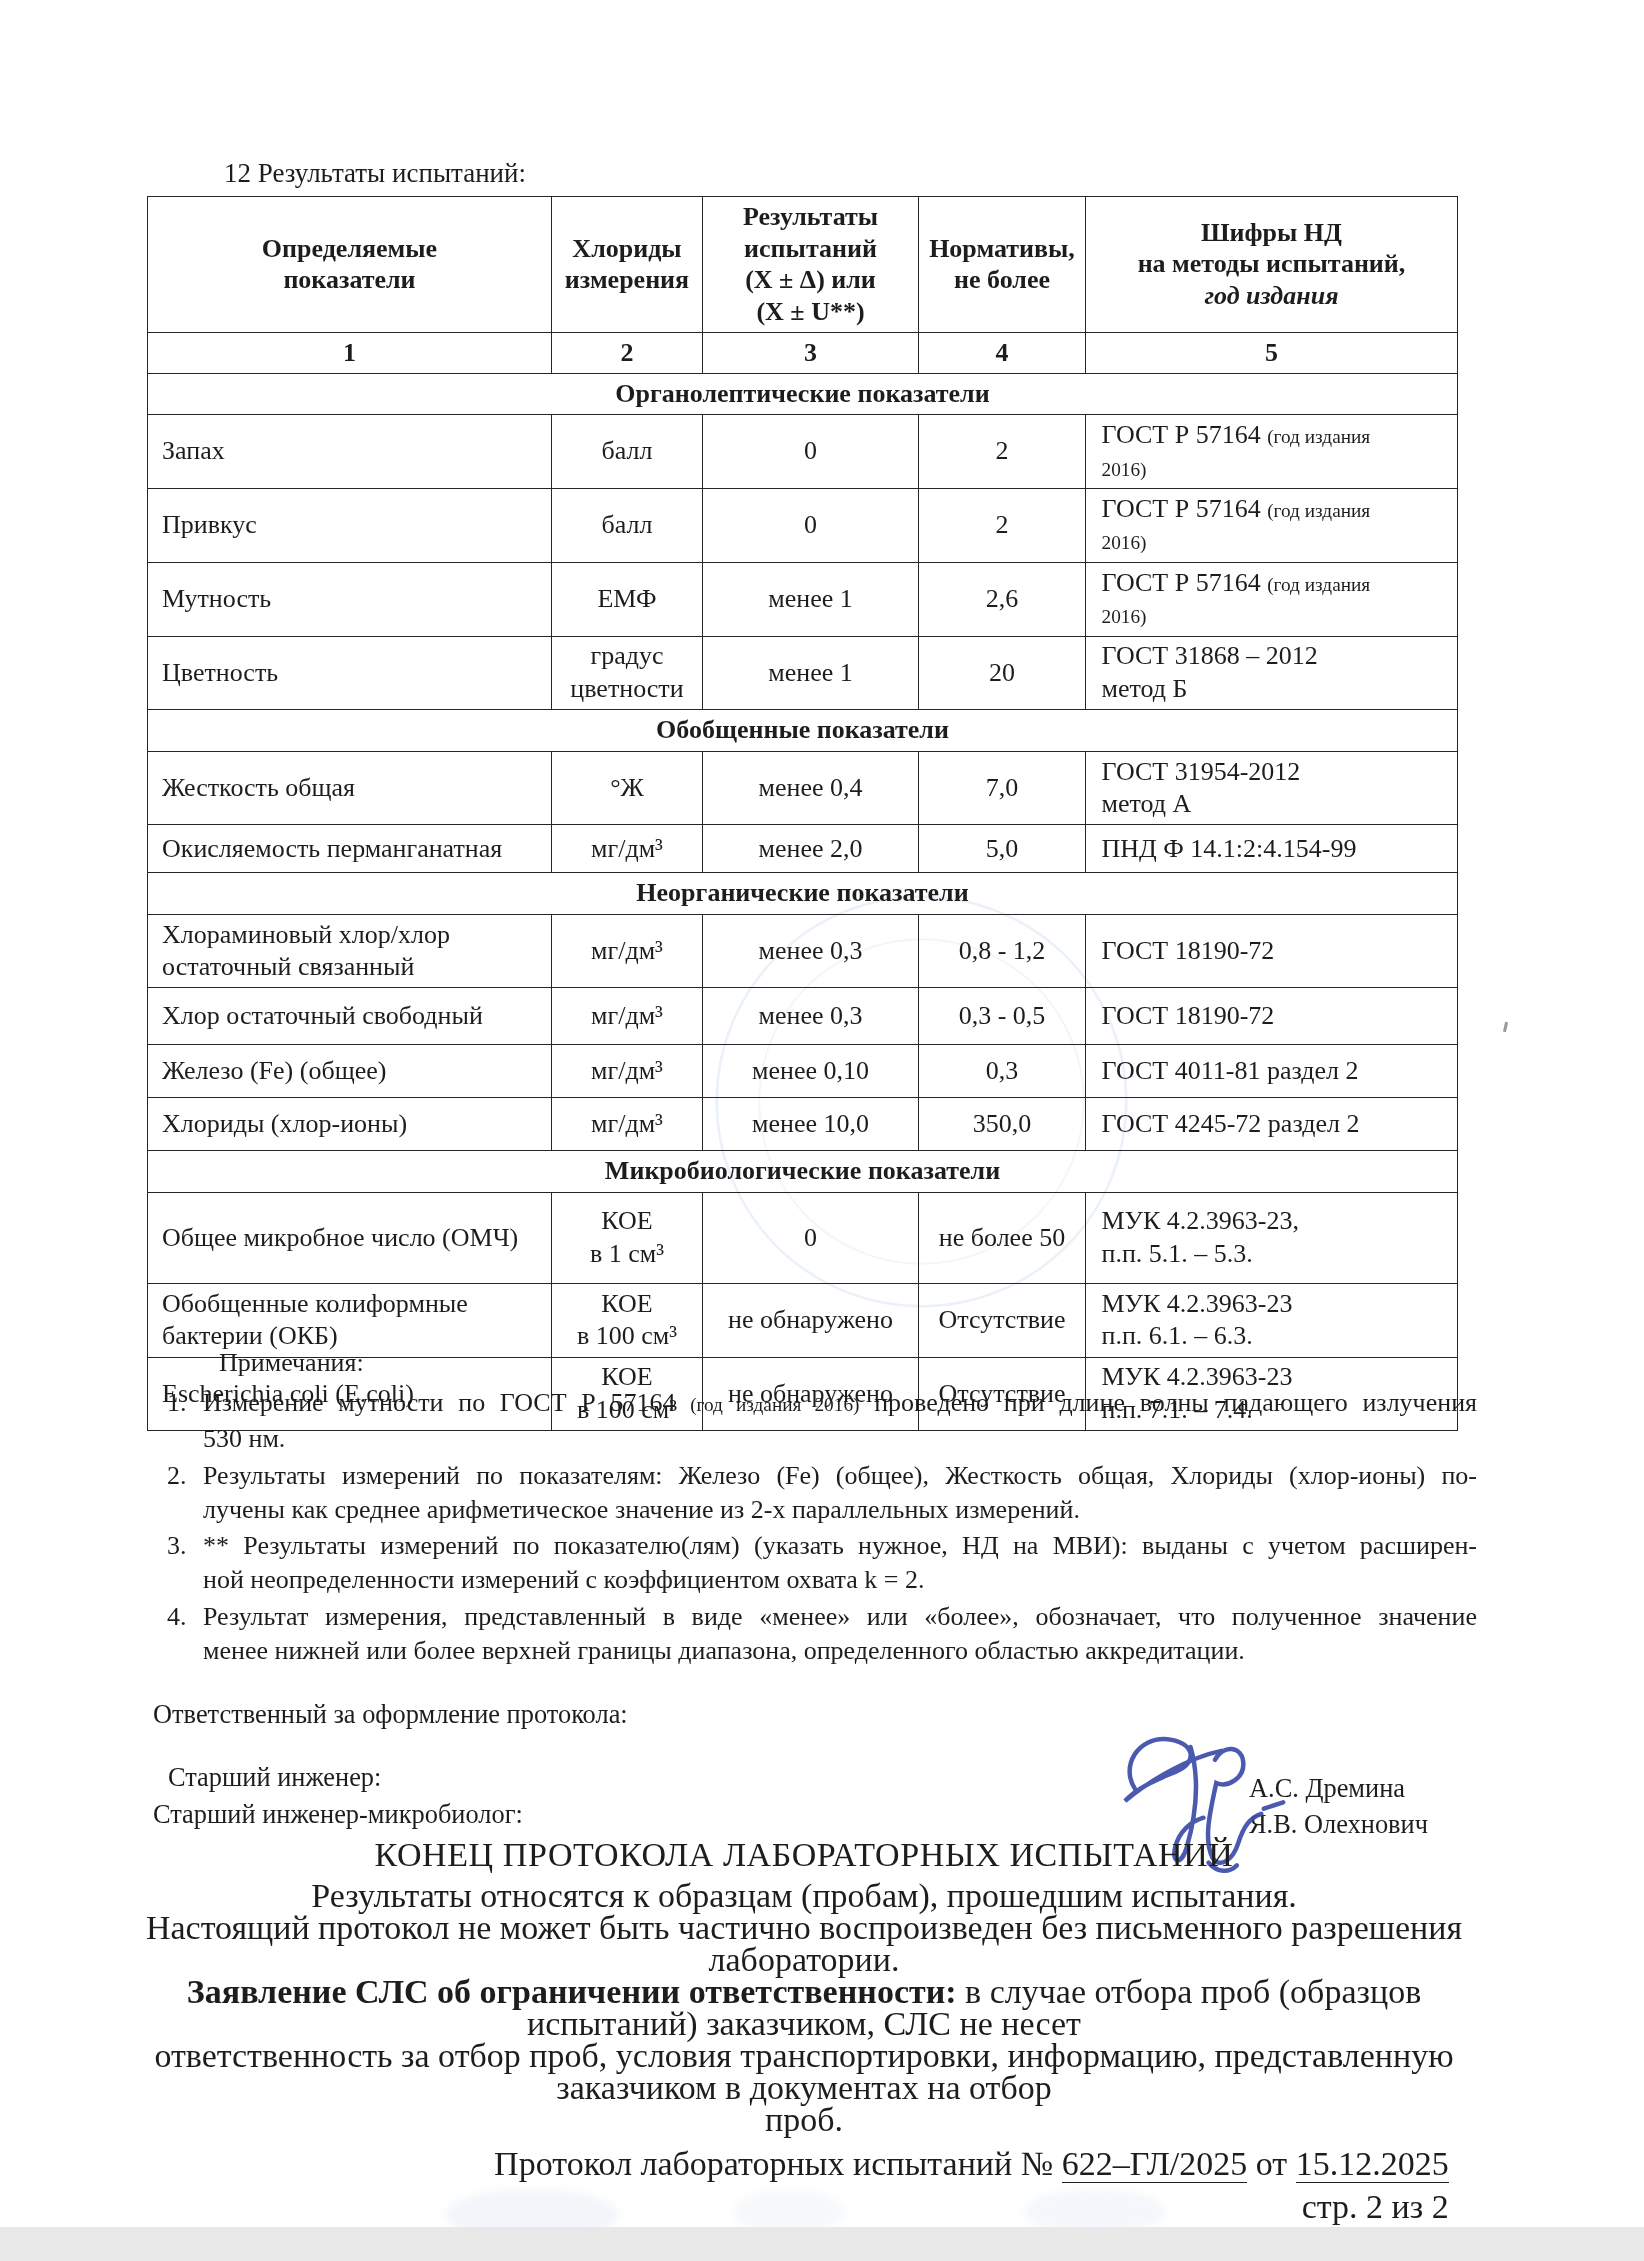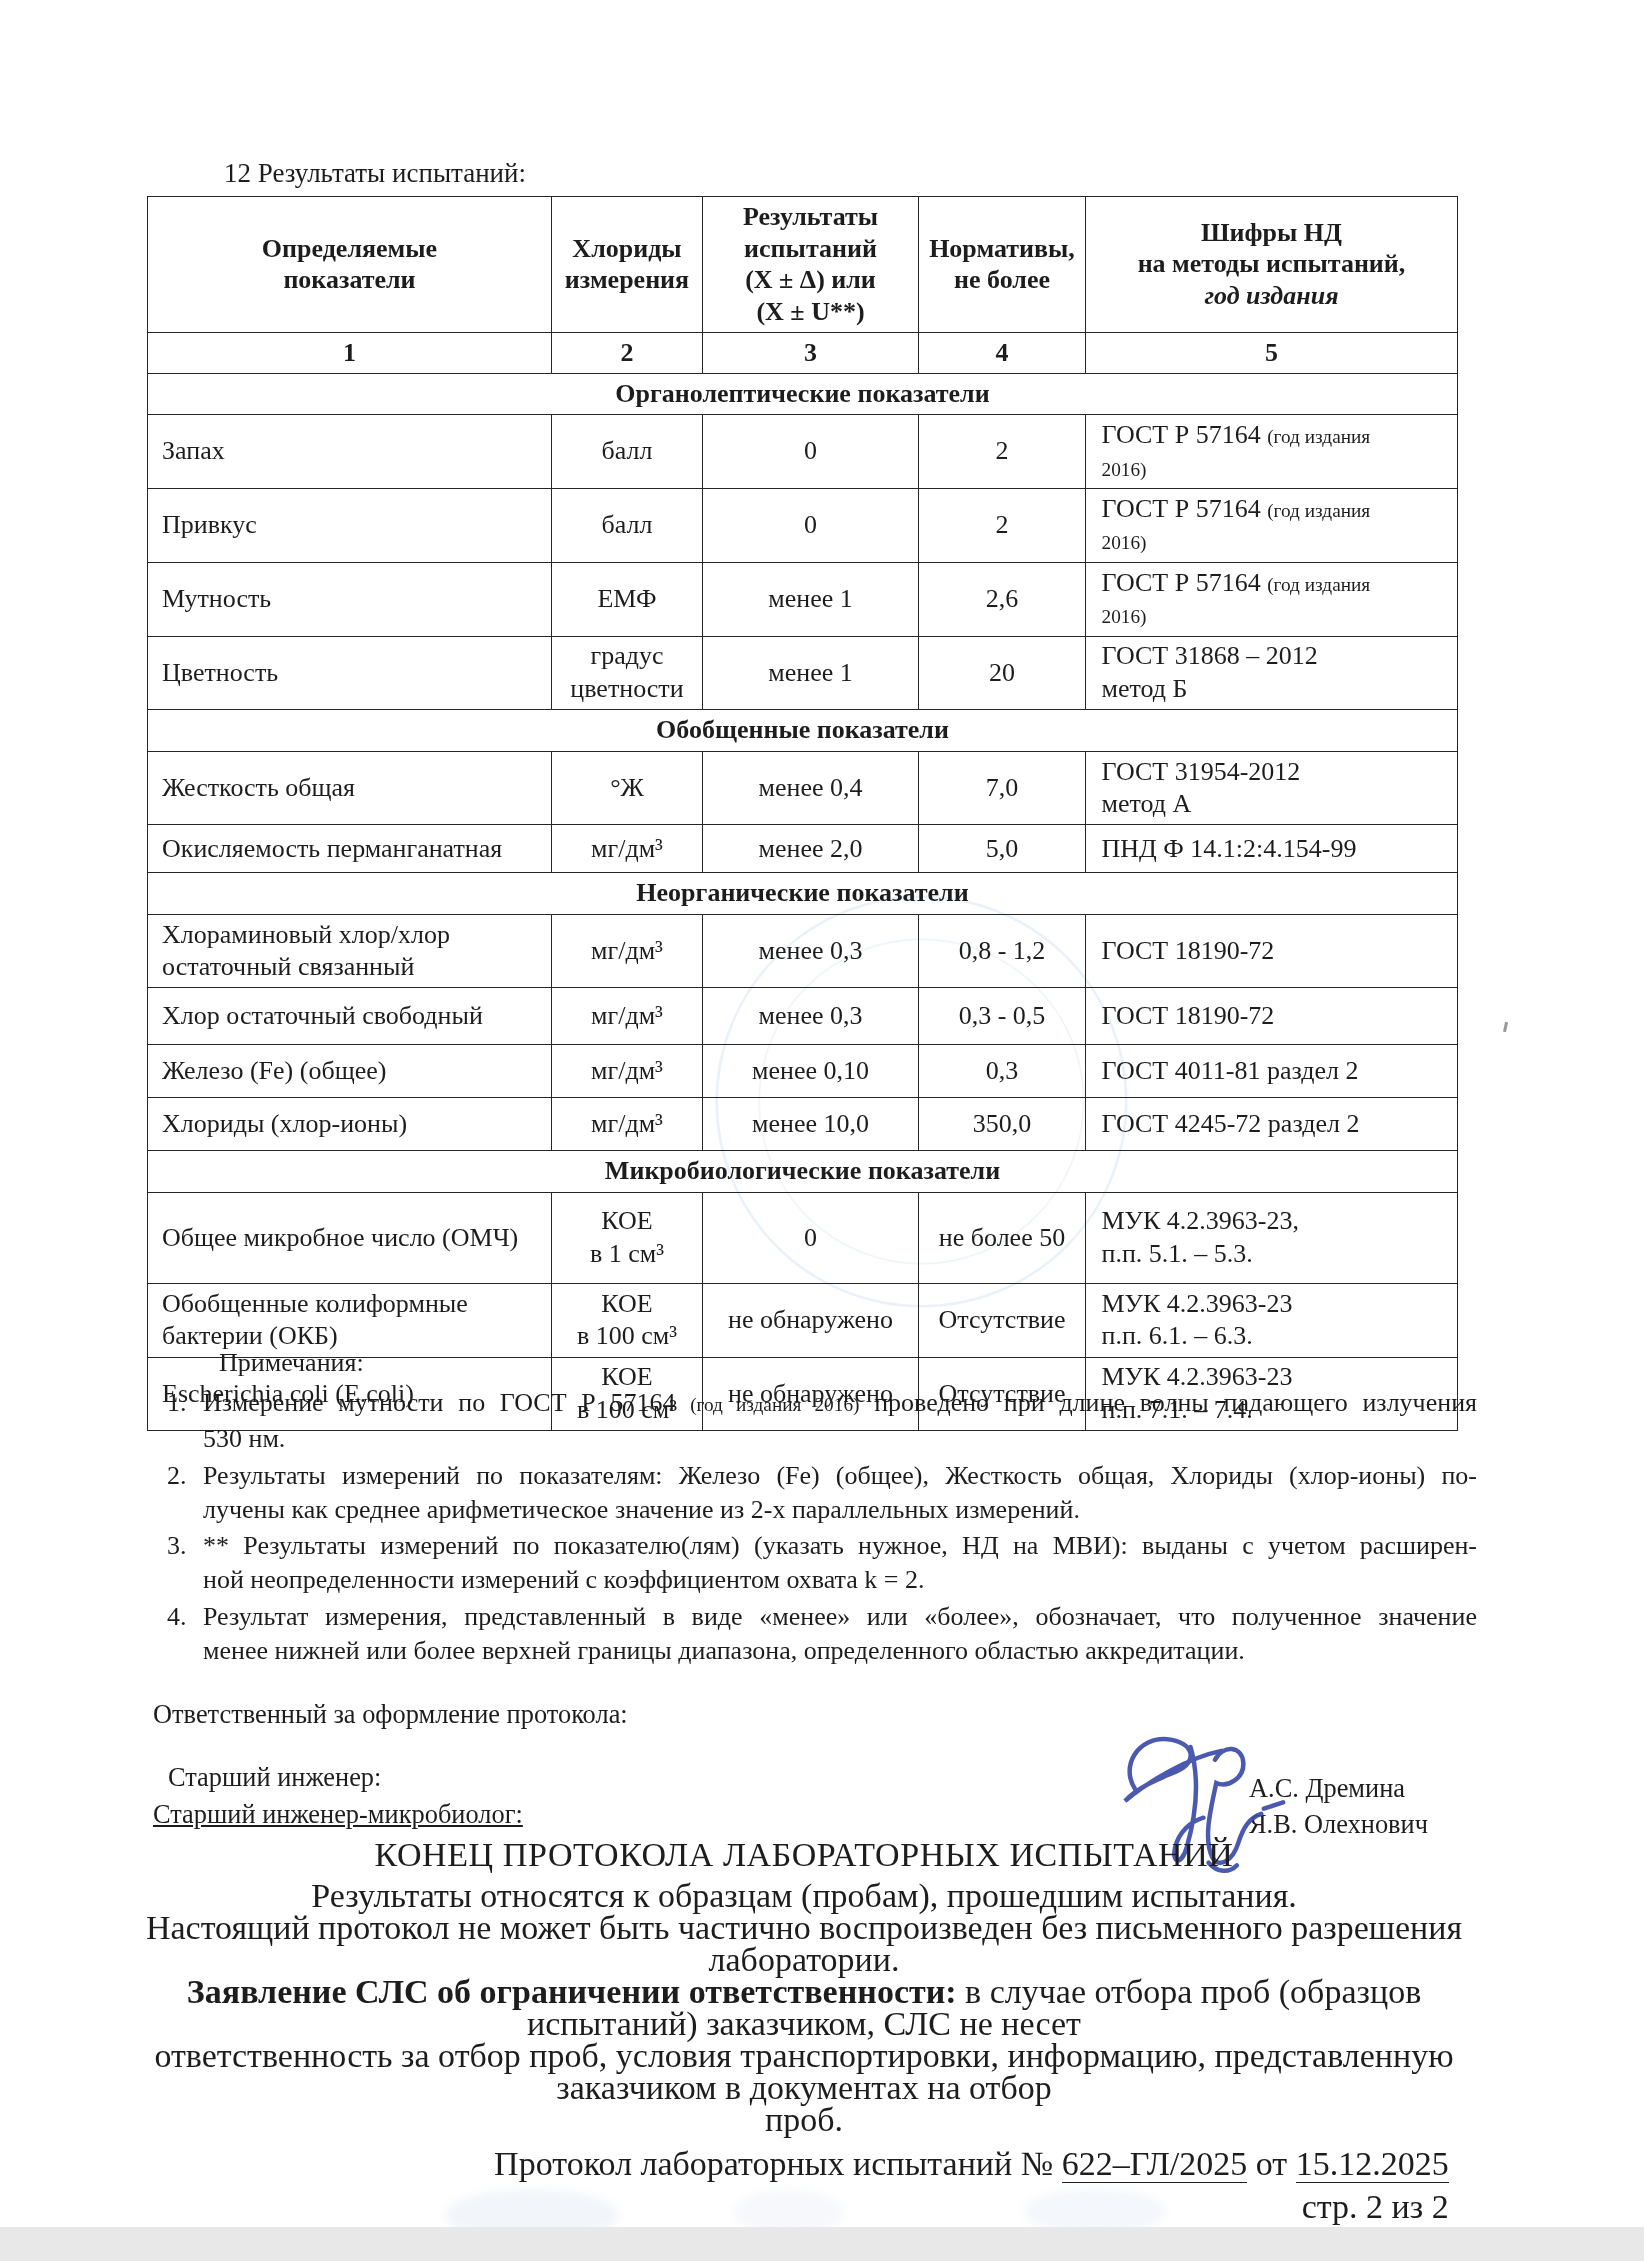--- a/index.html
+++ b/index.html
@@ -31,21 +31,21 @@
   .notes-head{left:219px;top:1348px;font-size:26px;}
   .notes{left:149px;top:1386px;width:1328px;font-size:26px;}
   .note{display:flex;margin-bottom:2.6px;}
   .note-num{width:54px;flex:0 0 54px;padding-left:18px;box-sizing:border-box;line-height:34px;}
   .note-body{flex:1;line-height:34px;}
   .nline{display:block;}
   .nline.just{text-align:justify;text-align-last:justify;}
   
   .resp-line{left:153px;top:1699px;font-size:26.4px;}
   .role1{left:168px;top:1762px;font-size:26.4px;}
-  .role2{left:153px;top:1799px;font-size:26.4px;text-decoration:underline;}
+  .role2{left:153px;top:1799px;font-size:26.4px;}
   .name1{left:1249px;top:1773px;font-size:26.4px;}
   .name2{left:1249px;top:1809px;font-size:26.4px;}
   
   .footer{left:140px;top:1839px;width:1328px;font-size:34px;text-align:center;}
   .footer .f-end{margin-bottom:9px;letter-spacing:0.6px;}
   .footer .f-line{line-height:32px;}
   .f-protocol{margin-top:11.6px;text-align:right;padding-right:19.3px;}
   .f-page{margin-top:11.6px;text-align:right;padding-right:19.3px;}
   
   .stamp{left:709px;top:889px;width:425px;height:425px;pointer-events:none;}

